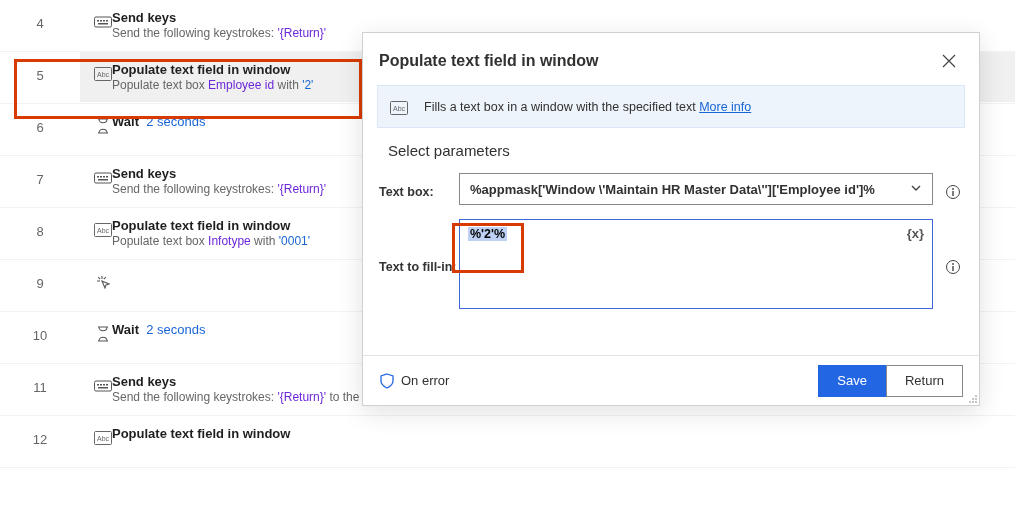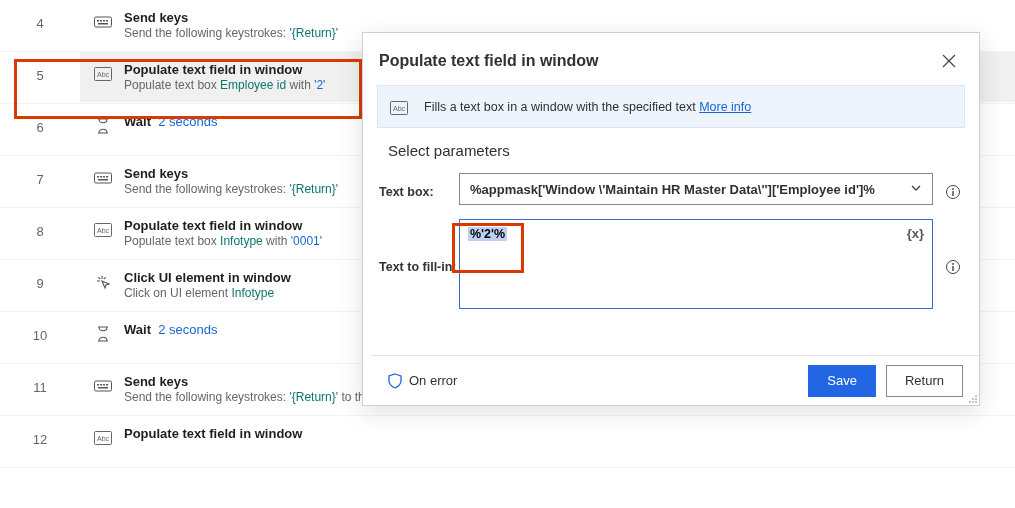--- a/index.html
+++ b/index.html
@@ -1,26 +1,26 @@
 <!DOCTYPE html>
 <html><head>
 <meta charset="utf-8">
 <style>
   * { box-sizing: border-box; margin: 0; padding: 0; }
   body { font-family: "Segoe UI", Arial, sans-serif; font-size: 13px; color: #323130; background: #fff; position: relative; width: 1015px; height: 508px; overflow: hidden; }
 
   .steps { position: absolute; left: 0; top: 0; right: 0; }
   .step { display: flex; align-items: flex-start; border-bottom: 1px solid #f3f2f1; min-height: 52px; }
   .step-num { width: 80px; text-align: center; color: #666; font-size: 13px; padding-top: 16px; }
-  .step-body { flex: 1; display: flex; align-items: flex-start; padding: 10px 14px; gap: 12px; }
+  .step-body { flex: 1; display: flex; align-items: flex-start; padding: 10px 14px; gap: 0; }
   .step-icon { width: 18px; height: 18px; flex: 0 0 18px; margin-top: 3px; display:flex; align-items:center; justify-content:center; }
   .step-text { }
   .step-title { font-weight: 600; font-size: 13px; color: #201f1e; }
   .step-sub { font-size: 12px; color: #666; margin-top: 1px; }
-  .step-sub .link { color: #0f766e; }
+  .step-sub .link { color: #6d28d9; }
   .step-sub .val { color: #1865d5; }
 
   .step.selected .step-body { background: #f0f0f0; }
   .sel-outline { position: absolute; border: 3px solid #d83b01; pointer-events: none; }
   .sel-outline.row { left: 14px; top: 59px; width: 348px; height: 60px; }
   .sel-outline.field { left: 452px; top: 223px; width: 72px; height: 50px; }
 
   .panel { position: absolute; left: 362px; top: 32px; width: 618px; height: 374px; background: #fff; border: 1px solid #d0d0d0; box-shadow: 0 6px 24px rgba(0,0,0,0.12); }
   .panel-resize { position:absolute; right:1px; bottom:1px; width:12px; height:12px; }
   .panel-header { display:flex; align-items:center; justify-content:space-between; padding: 14px 16px 10px 16px; }
@@ -35,23 +35,23 @@
   .param-control { flex: 1; margin-right: 10px; }
   .param-info { width: 20px; display:flex; align-items:flex-start; justify-content:center; padding-top:6px; color:#444; }
 
   .select-box { border:1px solid #8a8886; height: 32px; display:flex; align-items:center; padding: 0 10px; font-size:13px; justify-content:space-between; background:#fff; cursor:pointer; }
   .select-box .chev { color:#444; }
 
   .editor-box { border:1px solid #3b69d6; height: 90px; padding: 6px 8px; position:relative; background:#fff; }
   .editor-box .token { background:#bed1f5; color:#000; font-size:12.5px; padding:0 2px; }
   .editor-box .fx { position:absolute; right:8px; top:6px; color:#555; font-size:13px; cursor:pointer; }
 
-  .panel-footer { position:absolute; bottom:0; left:8px; right:0; height:50px; border-top:1px solid #e3e3e3; display:flex; align-items:center; justify-content:space-between; padding: 0 16px; background:#fff; }
+  .panel-footer { position:absolute; bottom:0; left:0; right:0; height:50px; border-top:1px solid #e3e3e3; display:flex; align-items:center; justify-content:space-between; padding: 0 16px; background:#fff; }
   .on-error { display:flex; align-items:center; gap:6px; font-size:13px; cursor:pointer; }
-  .btns { display:flex; gap:10px; }
+  .btns { display:flex; }
   .btn { height:32px; padding: 0 18px; font-size:13px; border:1px solid #8a8886; background:#fff; cursor:pointer; display:flex; align-items:center; }
   .btn.primary { background:#2266e3; border-color:#2266e3; color:#fff; }
 </style>
 </head>
 <body>
 
 <div class="steps" id="steps-root">
     <div class="step">
       <div class="step-num">4</div>
       <div class="step-body">
@@ -135,24 +135,20 @@
     </div>
     <div class="step">
       <div class="step-num">9</div>
       <div class="step-body">
         <span class="step-icon">
           <svg width="16" height="16" viewBox="0 0 16 16">
             <path d="M7 2 V5 M2 7 H5 M3.2 3.2 L5.2 5.2 M10.8 3.2 L8.8 5.2" stroke="#555" stroke-width="1.1" fill="none"></path>
             <path d="M7 7 L14 10 L11 11 L10 14 Z" fill="none" stroke="#555" stroke-width="1.1"></path>
           </svg>
         </span>
-        <div class="step-text">
-          <div class="step-title">Click UI element in window</div>
-          <div class="step-sub">Click on UI element <span class="link">Infotype</span></div>
-        </div>
       </div>
     </div>
     <div class="step">
       <div class="step-num">10</div>
       <div class="step-body">
         <span class="step-icon">
           <svg width="14" height="16" viewBox="0 0 14 16">
             <path d="M2 1 H12 M2 15 H12 M3 1 C3 6 11 6 11 1 M3 15 C3 10 11 10 11 15" fill="none" stroke="#555" stroke-width="1.1"></path>
           </svg>
         </span>

